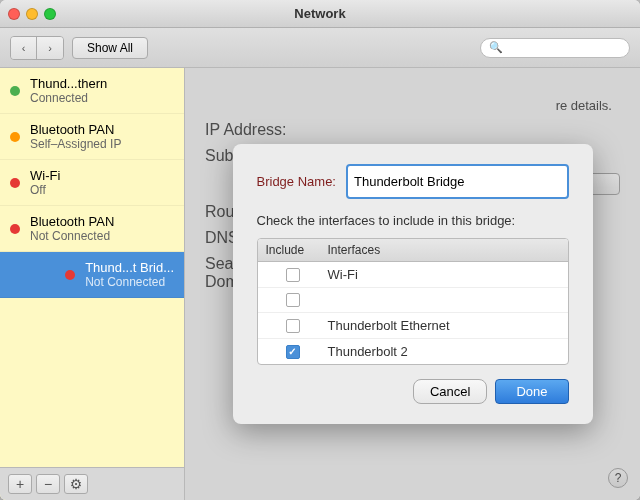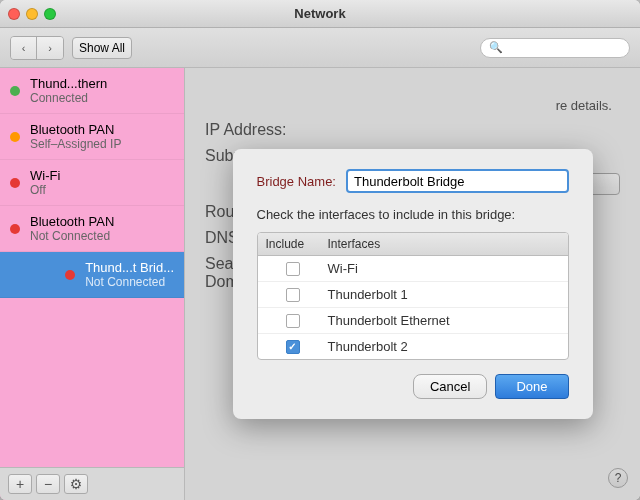--- a/index.html
+++ b/index.html
@@ -88,21 +88,21 @@
       font-size: 11px;
       color: #555;
       border-right: 1px solid #aaa;
     }
     .nav-btn:last-child { border-right: none; }
 
     .show-all-btn {
       background: linear-gradient(to bottom, #f0f0f0, #e0e0e0);
       border: 1px solid #aaa;
       border-radius: 4px;
-      padding: 2px 6px;
+      padding: 2px 14px;
       font-size: 12px;
       cursor: pointer;
       height: 22px;
     }
 
     .toolbar-spacer { flex: 1; }
 
     .search-box {
       background: white;
       border: 1px solid #bbb;
@@ -124,21 +124,21 @@
     
     .main-content {
       display: flex;
       flex: 1;
       overflow: hidden;
     }
 
     
     .sidebar {
       width: 185px;
-      background: #f9a8d4;
+      background: #fef9c3;
       border-right: 1px solid #b8b8b8;
       display: flex;
       flex-direction: column;
       overflow-y: auto;
     }
 
     .sidebar-item {
       padding: 8px 10px;
       display: flex;
       align-items: center;
@@ -292,21 +292,21 @@
     }
 
     .modal-label {
       font-size: 13px;
       color: #7f1d1d;
       white-space: nowrap;
     }
 
     .modal-input {
       flex: 1;
-      height: 24px;
+      height: 35px;
       border: 2px solid #4a90d9;
       border-radius: 4px;
       padding: 0 6px;
       font-size: 13px;
       background: white;
       outline: none;
     }
 
     .modal-desc {
       font-size: 13px;
@@ -543,21 +543,20 @@
               <div class="modal-table-check">
                 <div class="checkbox"></div>
               </div>
               <div class="modal-table-name">Wi-Fi</div>
             </div>
 
             <div class="modal-table-row">
               <div class="modal-table-check">
                 <div class="checkbox"></div>
               </div>
-              <div class="modal-table-name">Thunderbolt 1</div>
             </div>
 
             <div class="modal-table-row">
               <div class="modal-table-check">
                 <div class="checkbox"></div>
               </div>
               <div class="modal-table-name">Thunderbolt Ethernet</div>
             </div>
 
             <div class="modal-table-row">

